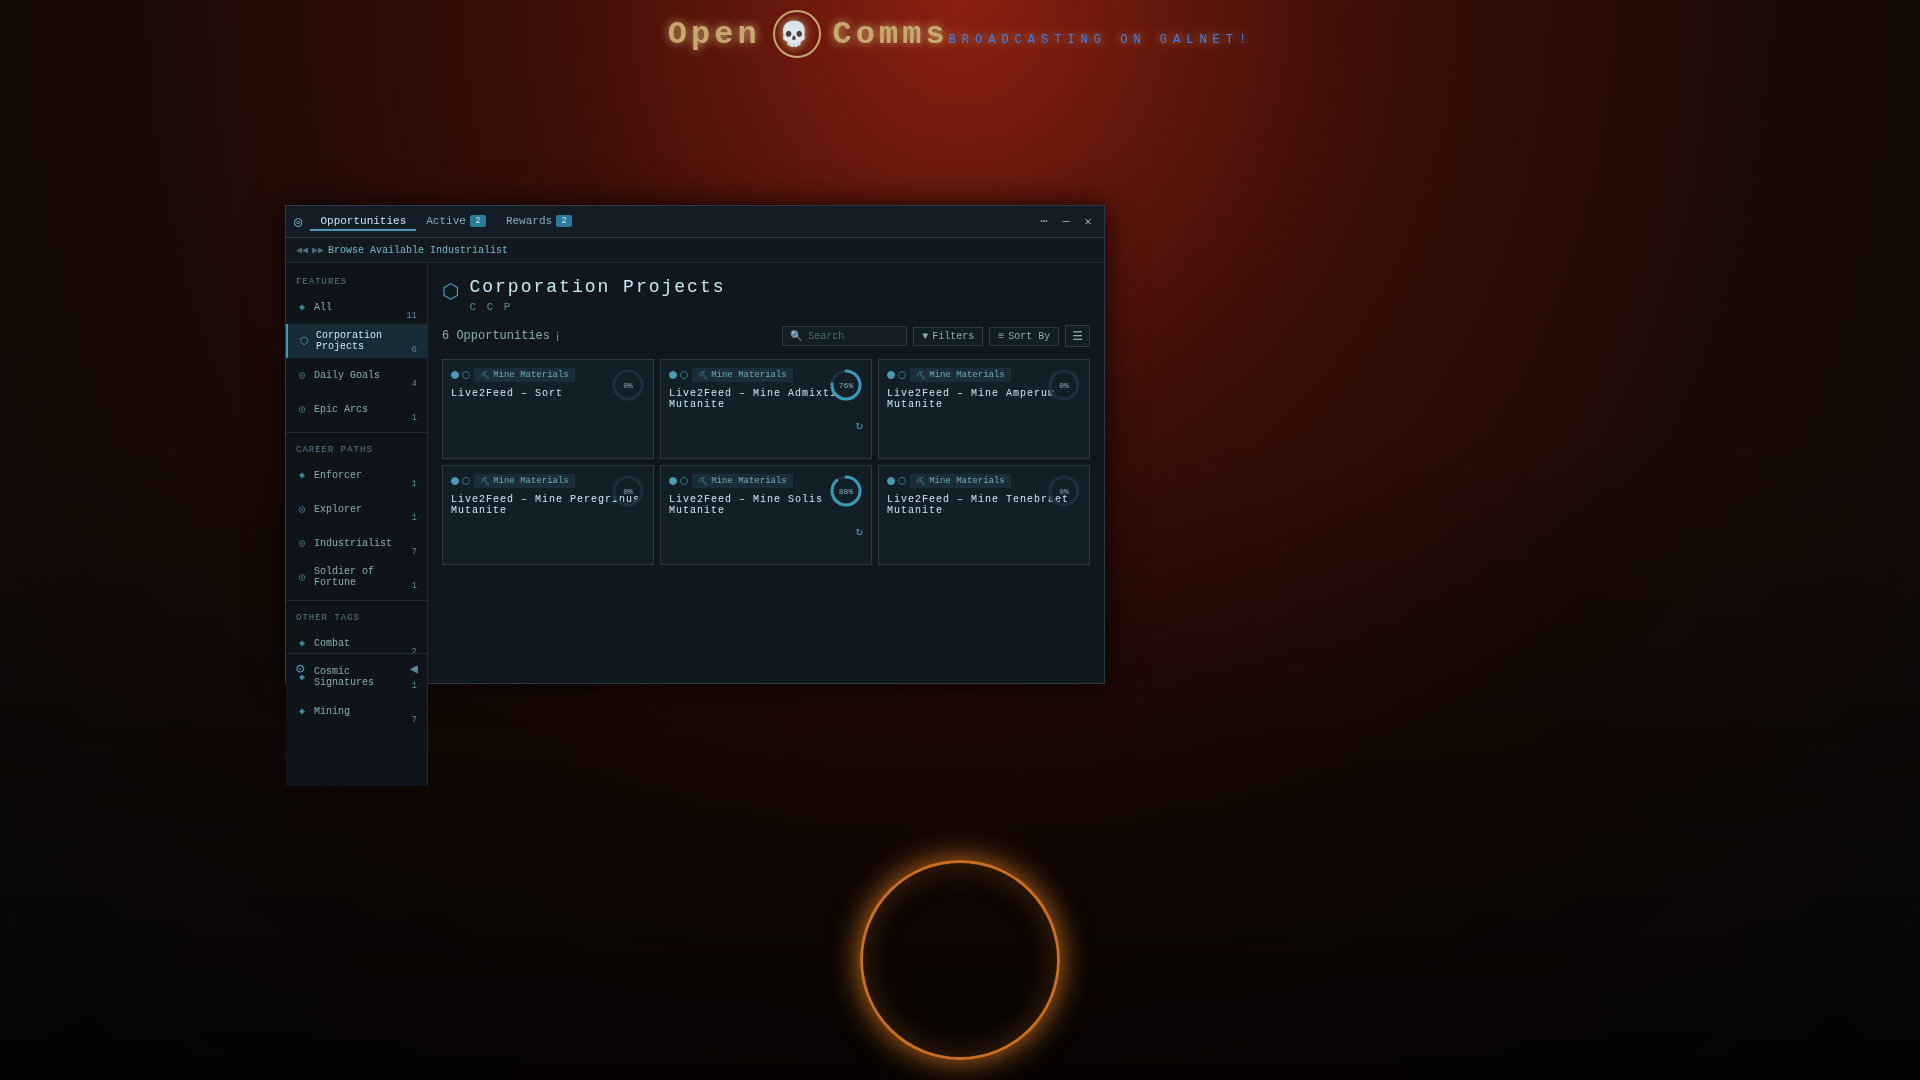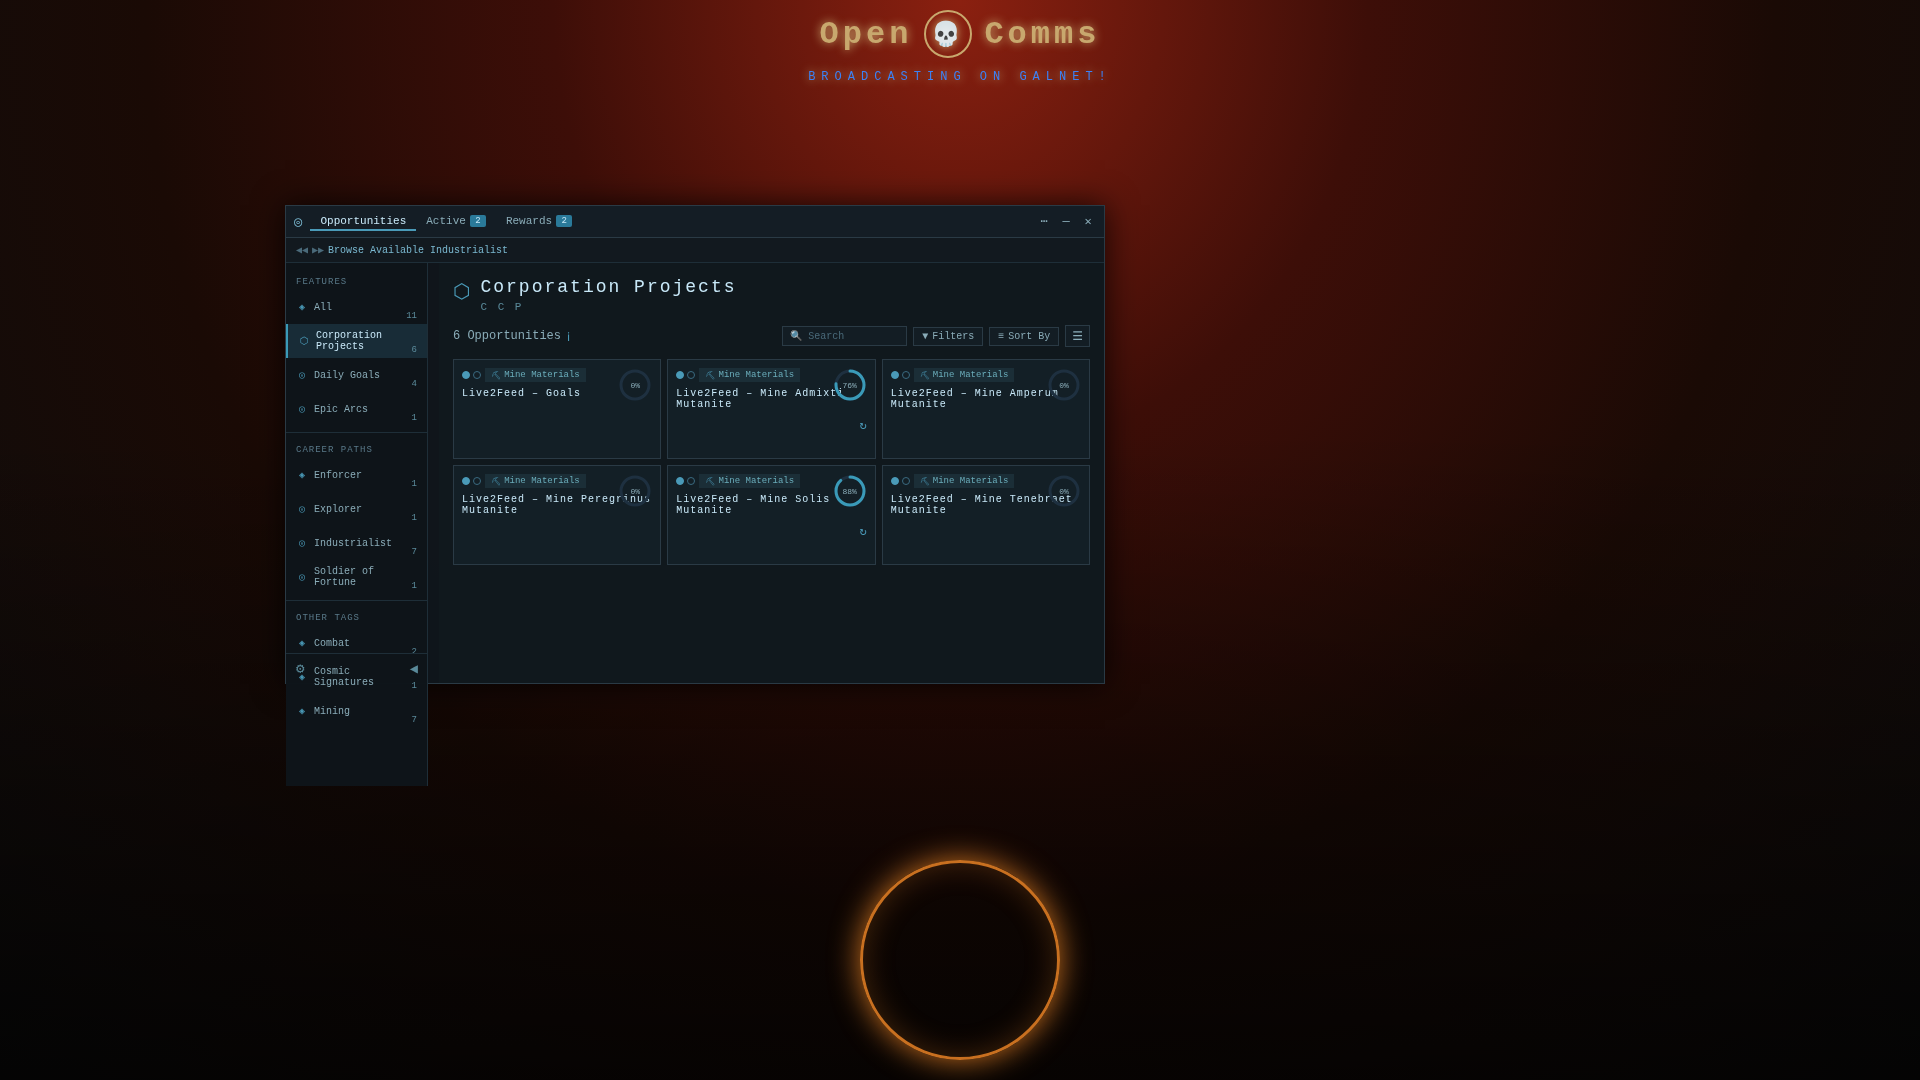--- a/index.html
+++ b/index.html
@@ -34,21 +34,21 @@
       right: 0;
       height: 160px;
       display: flex;
       align-items: flex-start;
       justify-content: center;
       padding-top: 10px;
     }
 
     .open-comms {
       display: flex;
-      flex-direction: column;
+      flex-direction: row;
       align-items: center;
       color: #c8a86e;
       text-shadow: 0 0 10px #c8a86e;
     }
 
     .open-comms-title {
       font-size: 32px;
       font-weight: bold;
       letter-spacing: 4px;
       display: flex;
@@ -189,21 +189,20 @@
 
     .breadcrumb-link {
       color: #7ab8d0;
       cursor: pointer;
     }
 
     
     .window-body {
       display: flex;
       height: 420px;
-      gap: 11px;
     }
 
     
     .sidebar {
       width: 142px;
       background: rgba(14, 20, 26, 0.98);
       border-right: 1px solid #1e2e38;
       padding: 8px 0;
       flex-shrink: 0;
       overflow-y: auto;
@@ -690,21 +689,21 @@
         <span>Mine Materials</span>
       </div>
       <div class="card-progress">
         <svg class="progress-ring" width="34" height="34" viewBox="0 0 34 34">
           <circle cx="17" cy="17" r="14" fill="none" stroke="#1e3040" stroke-width="3"></circle>
 
         </svg>
         <div class="progress-text">0%</div>
       </div>
     </div>
-    <div class="card-title">Live2Feed – Goals</div>
+    <div class="card-title">Live2Feed – Sort</div>
 
   </div>
           <div class="opp-card">
     <div class="card-header">
       <div class="card-dots">
         <div class="card-dot active"></div>
         <div class="card-dot inactive"></div>
       </div>
       <div class="card-tag">
         <span class="card-tag-icon">⛏</span>

